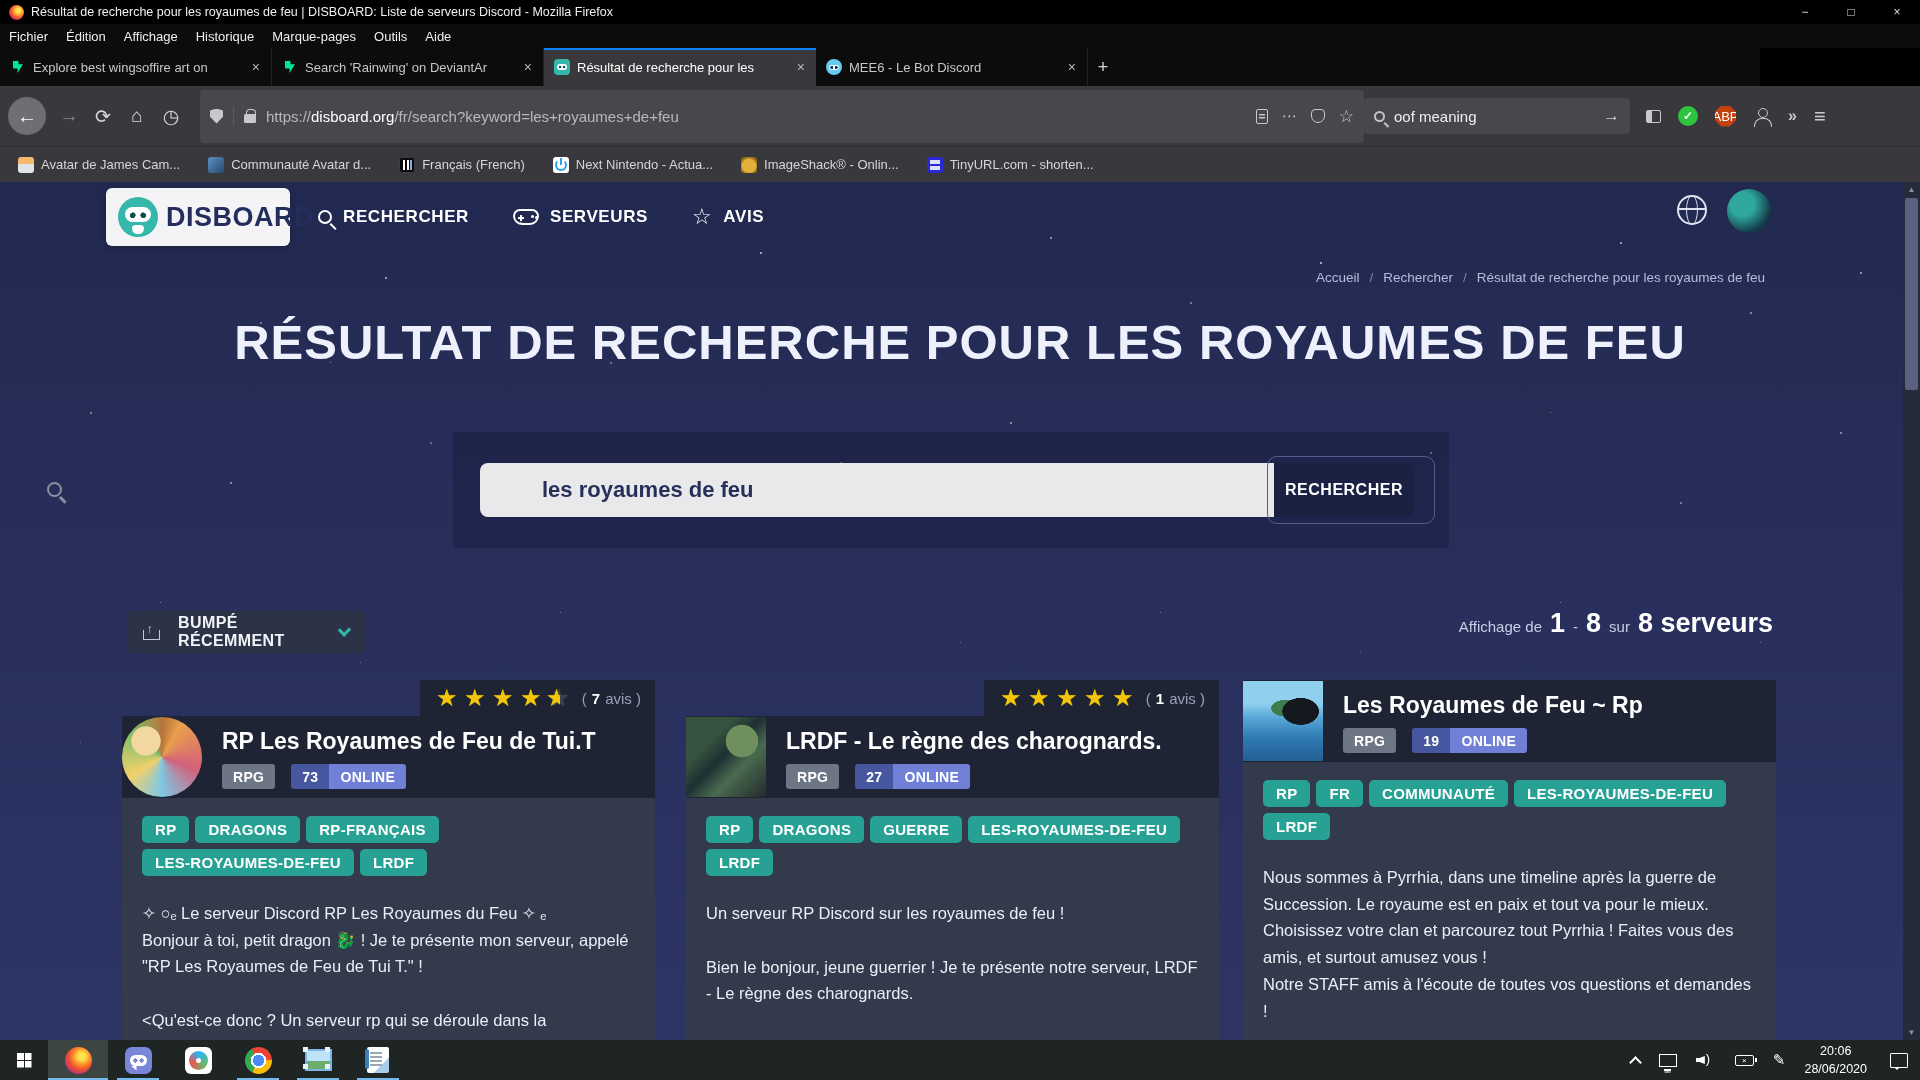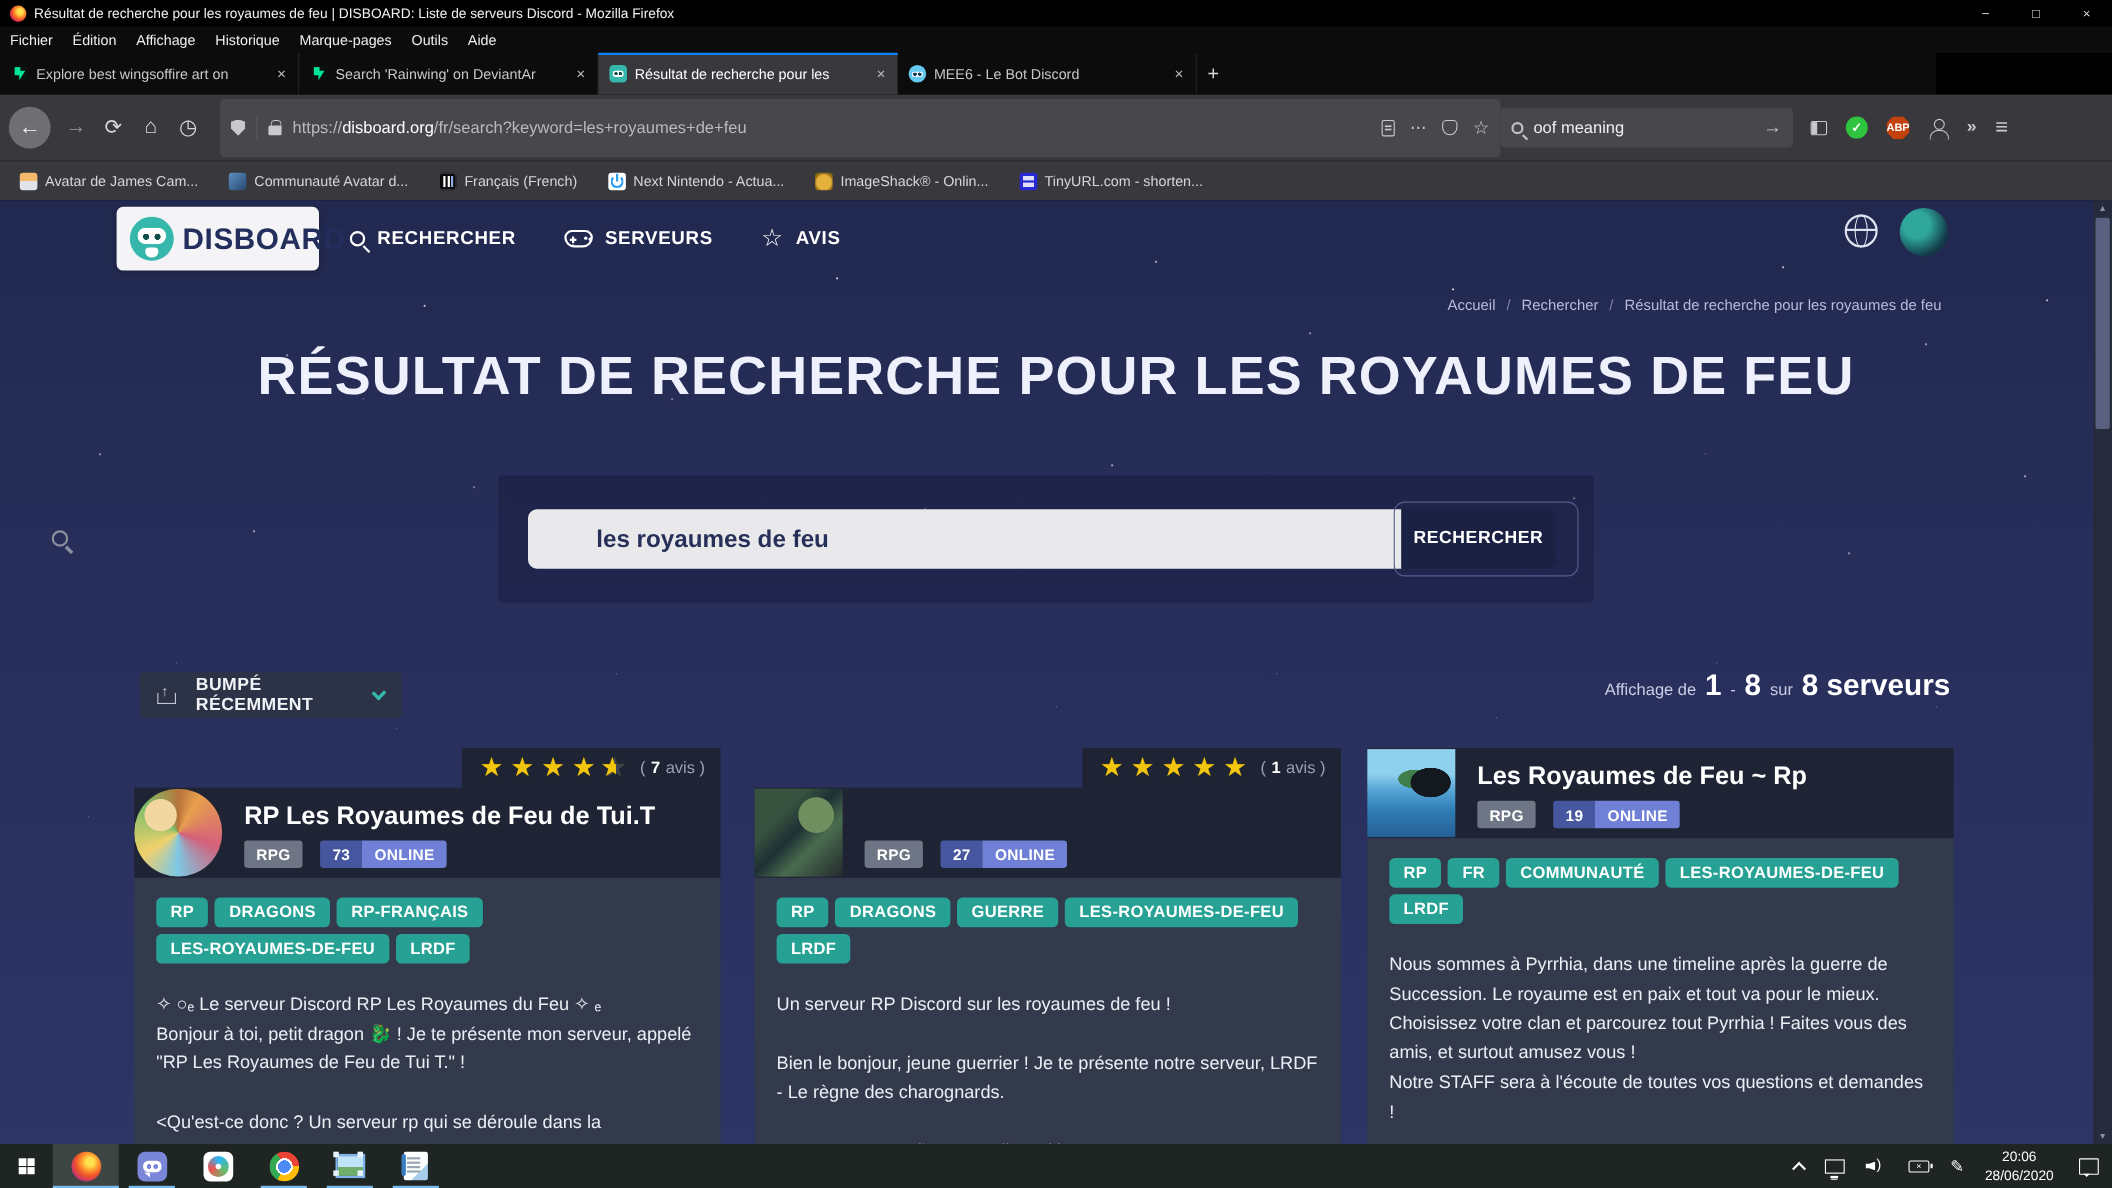--- a/index.html
+++ b/index.html
@@ -63,21 +63,21 @@
   .searchfield{width:266px;height:36px;margin-left:0;background:#47474c;border-radius:4px;
     display:flex;align-items:center;padding:0 10px;color:#efefef;font-size:15px;flex:none;gap:9px}
   .i-mag{width:11px;height:11px;border:2px solid #c2c2c6;border-radius:50%;position:relative;flex:none}
   .i-mag::after{content:"";position:absolute;left:9px;top:9px;width:6px;height:2px;background:#c2c2c6;transform:rotate(45deg);transform-origin:0 0}
   .search-go{margin-left:auto;color:#c9c9cd;font-size:17px}
   .toolbar-icons{display:flex;align-items:center;gap:17px;margin-left:16px;flex:none}
   .i-sidebar{width:15px;height:13px;border:1.7px solid #c9c9cd;border-radius:2px;
     background:linear-gradient(#c9c9cd 0 0) 0 0/5px 100% no-repeat}
   .i-check{width:20px;height:20px;border-radius:50%;background:#2fc440;color:#fff;font-size:12px;font-weight:bold;
     display:flex;align-items:center;justify-content:center}
-  .i-abp{width:21px;height:21px;background:#c2410c;color:#fff;font-size:10px;font-weight:bold;
+  .i-abp{width:21px;height:21px;background:#c2410c;color:#fff;font-size:13px;font-weight:normal;
     display:flex;align-items:center;justify-content:center;
     clip-path:polygon(30% 0,70% 0,100% 30%,100% 70%,70% 100%,30% 100%,0 70%,0 30%)}
   .i-person{width:18px;height:18px;position:relative}
   .i-person::before{content:"";position:absolute;left:5px;top:1px;width:8px;height:8px;border:1.7px solid #c9c9cd;border-radius:50%}
   .i-person::after{content:"";position:absolute;left:1px;top:11px;width:16px;height:8px;border:1.7px solid #c9c9cd;border-bottom:none;border-radius:8px 8px 0 0}
   .chev2{color:#c9c9cd;font-size:16px;font-weight:bold}
   .i-menu{color:#c9c9cd;font-size:20px;font-weight:bold;margin-right:14px}
 
   
   .bookmarks{position:absolute;left:0;top:146px;width:1920px;height:36px;background:#38383d;
@@ -467,20 +467,21 @@
         <span class="star"><span>★</span></span>
         <span class="star"><span>★</span></span>
         <span class="review-text">
             <span>(</span>
             <span class="cnt">1</span>
             <span>avis )</span>
           </span>
       </div>
       <div class="card-head">
         <span class="thumb t2"></span>
+        <span class="card-title">LRDF - Le règne des charognards.</span>
         <span class="badge-row">
           <span class="badge cat">RPG</span>
           <span class="badge num">27</span>
           <span class="badge onl">ONLINE</span>
         </span>
       </div>
       <div class="card-body">
         <div class="tagwrap">
           <span class="tag">RP</span>
           <span class="tag">DRAGONS</span>
@@ -510,21 +511,21 @@
         <div class="tagwrap">
           <span class="tag">RP</span>
           <span class="tag">FR</span>
           <span class="tag">COMMUNAUTÉ</span>
           <span class="tag">LES-ROYAUMES-DE-FEU</span>
           <span class="tag">LRDF</span>
         </div>
         <div class="desc">
           <p>Nous sommes à Pyrrhia, dans une timeline après la guerre de Succession. Le royaume est en paix et tout va pour le mieux.</p>
           <p>Choisissez votre clan et parcourez tout Pyrrhia ! Faites vous des amis, et surtout amusez vous !</p>
-          <p>Notre STAFF sera à l'écoute de toutes vos questions et demandes !</p>
+          <p>Notre STAFF amis à l'écoute de toutes vos questions et demandes !</p>
         </div>
       </div>
     </div>
 
     <div class="pg-scroll">
       <span class="arr up">▲</span>
       <span class="pg-thumb"></span>
       <span class="arr down">▼</span>
     </div>
   </div>

